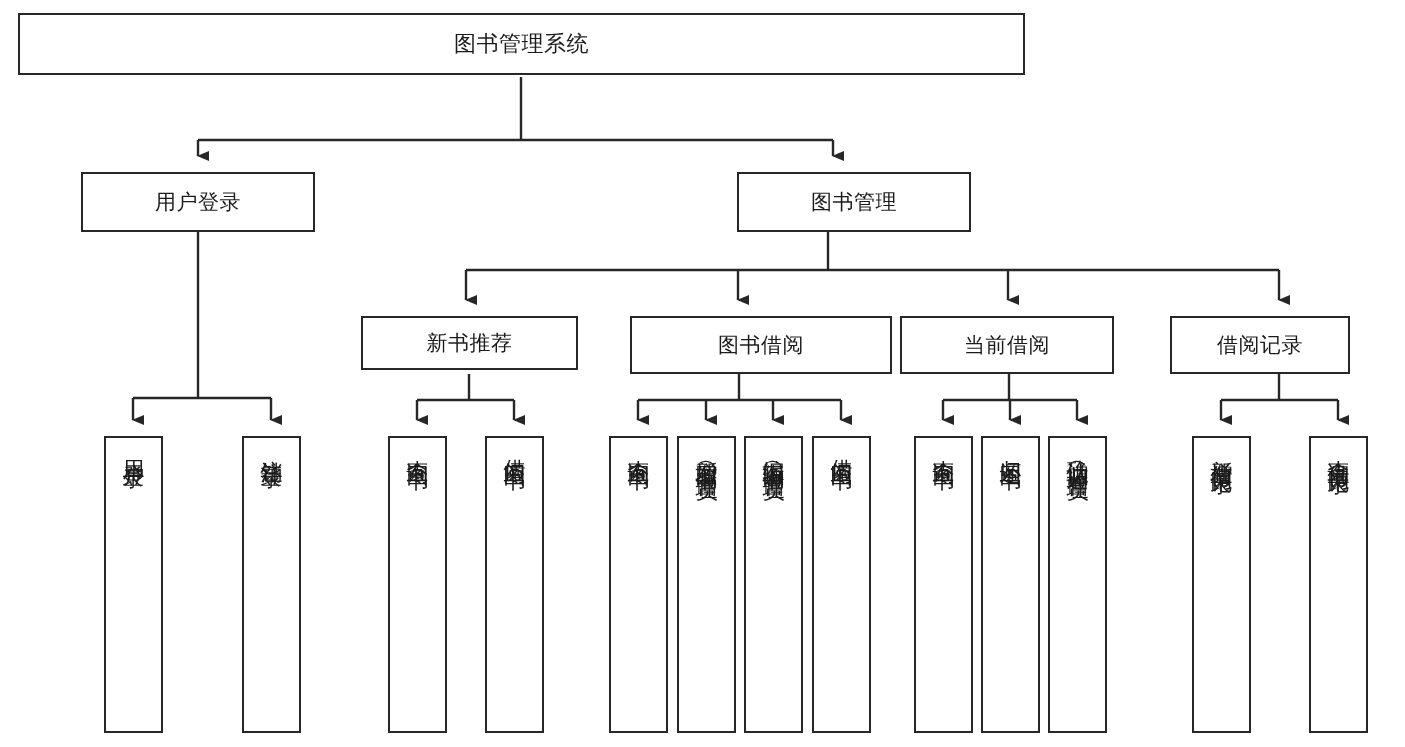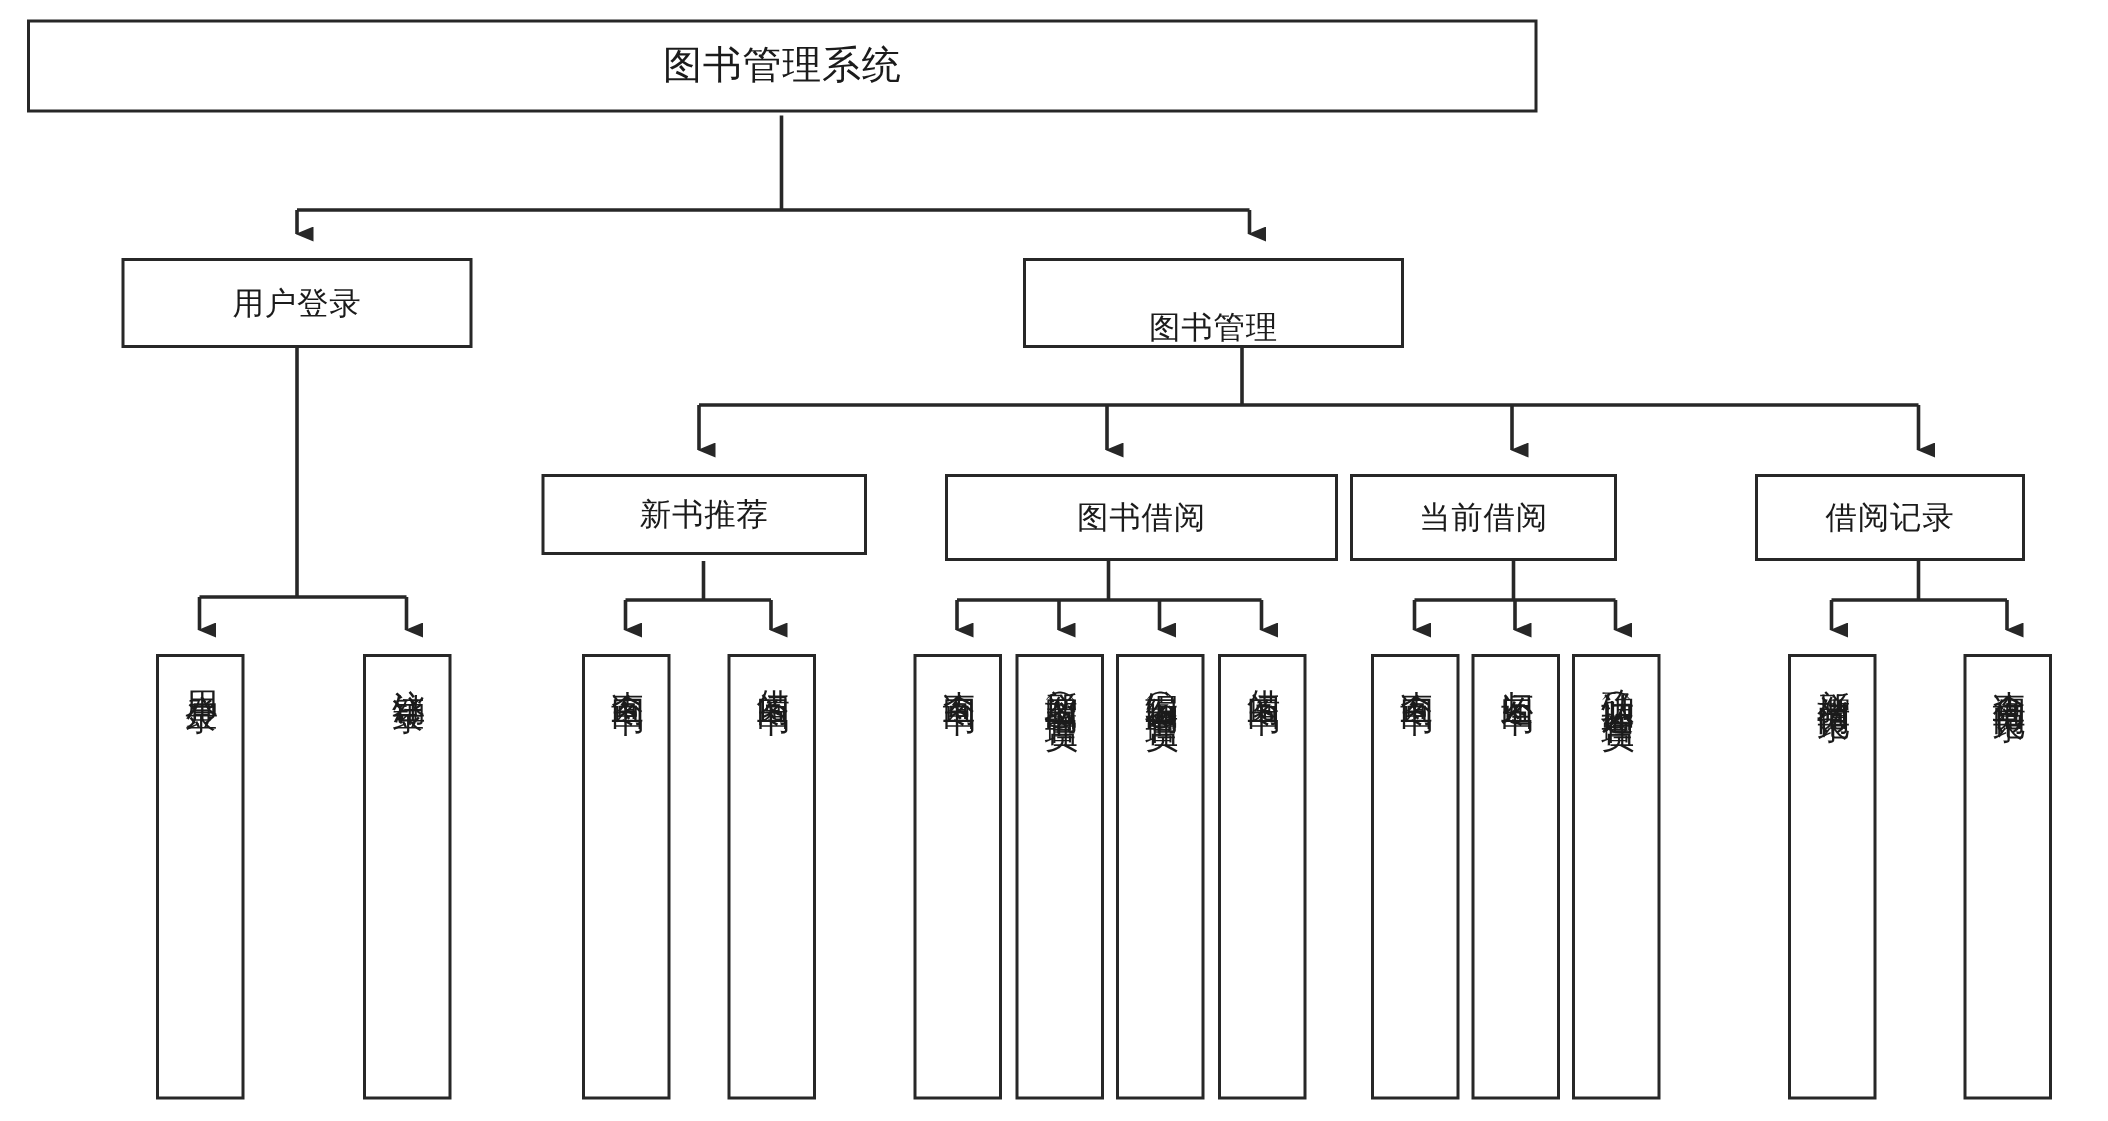--- a/index.html
+++ b/index.html
@@ -42,21 +42,21 @@
     text-align: center;
     line-height: 1.08;
     white-space: nowrap;
   }
   
   .node.h .label {
     font-size: 21px;
     letter-spacing: 0.5px;
   }
   .node.root .label {
-    font-size: 26px;
+    font-size: 22px;
   }
   
   .node.v {
     align-items: flex-start;
     justify-content: center;
     padding-top: 4px;
   }
   .node.v .label {
     writing-mode: vertical-rl;
     text-orientation: upright;
@@ -131,31 +131,31 @@
     </g>
   </svg>
 
   <div class="node h root" style="left:18px; top:13px; width:1007px; height:62px;">
     <span class="label">图书管理系统</span>
   </div>
 
   <div class="node h" style="left:81px; top:172px; width:234px; height:60px;">
     <span class="label">用户登录</span>
   </div>
-  <div class="node h" style="left:682px; top:172px; width:254px; height:60px;align-items:flex-end;">
+  <div class="node h" style="left:737px; top:172px; width:234px; height:60px;">
     <span class="label">图书管理</span>
   </div>
 
   <div class="node h" style="left:361px; top:316px; width:217px; height:54px;">
     <span class="label">新书推荐</span>
   </div>
   <div class="node h" style="left:630px; top:316px; width:262px; height:58px;">
     <span class="label">图书借阅</span>
   </div>
-  <div class="node h" style="left:900px; top:316px; width:178px; height:58px;">
+  <div class="node h" style="left:900px; top:316px; width:214px; height:58px;">
     <span class="label">当前借阅</span>
   </div>
   <div class="node h" style="left:1170px; top:316px; width:180px; height:58px;">
     <span class="label">借阅记录</span>
   </div>
 
   <div class="node v" style="left:104px; top:436px; width:59px; height:297px;">
     <span class="label">用户登录</span>
   </div>
   <div class="node v" style="left:242px; top:436px; width:59px; height:297px;">

